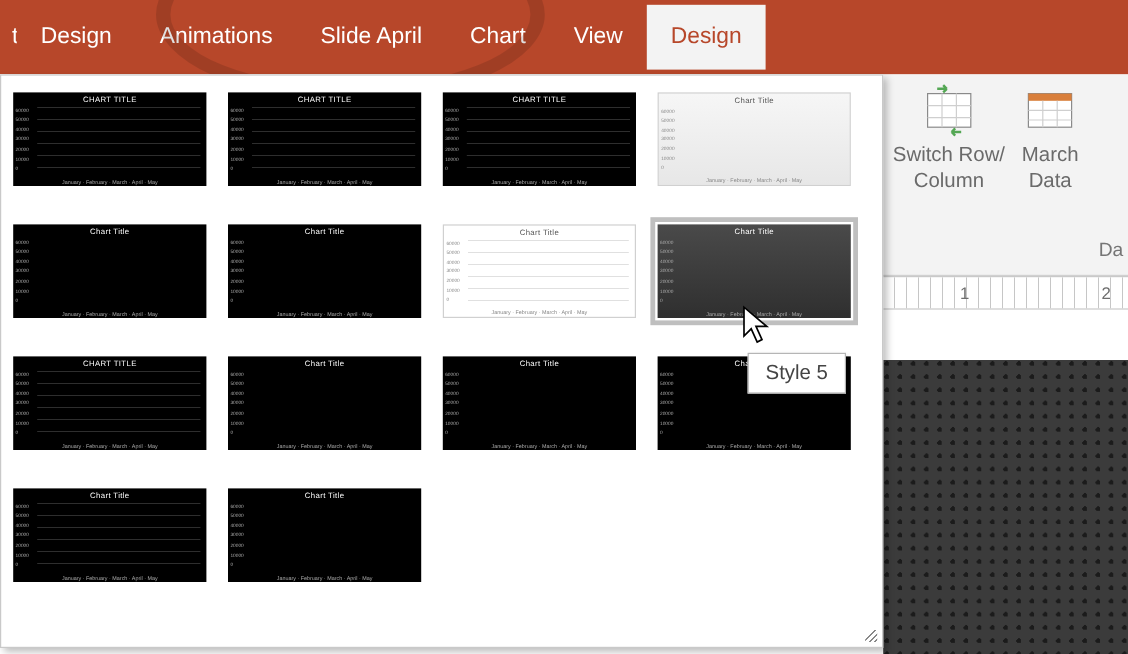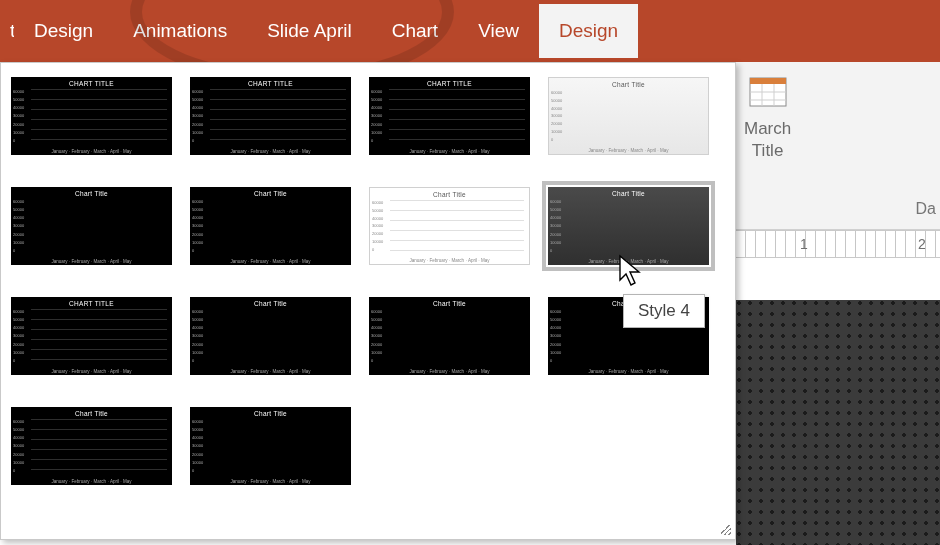--- a/index.html
+++ b/index.html
@@ -280,28 +280,41 @@
   <span class="tab">Chart</span>
   <span class="tab">View</span>
   <span class="tab active">Design</span>
 </div>
 
 <div class="ribbon-body">
   <div class="ribbon-right">
     <div class="rbtn">
       <svg width="44" height="44" viewBox="0 0 44 44">
         <rect x="4" y="8" width="36" height="28" fill="#fff" stroke="#8a8a8a"></rect>
+        <line x1="4" y1="18" x2="40" y2="18" stroke="#cfcfcf"></line>
+        <line x1="4" y1="28" x2="40" y2="28" stroke="#cfcfcf"></line>
+        <line x1="16" y1="8" x2="16" y2="36" stroke="#cfcfcf"></line>
+        <line x1="28" y1="8" x2="28" y2="36" stroke="#cfcfcf"></line>
+        <path d="M12 4 L20 4 M20 4 L17 1 M20 4 L17 7" stroke="#54a754" stroke-width="2" fill="none"></path>
+        <path d="M32 40 L24 40 M24 40 L27 37 M24 40 L27 43" stroke="#54a754" stroke-width="2" fill="none"></path>
+      </svg>
+      <span>Switch Row/</span>
+      <span>Column</span>
+    </div>
+    <div class="rbtn">
+      <svg width="44" height="44" viewBox="0 0 44 44">
+        <rect x="4" y="8" width="36" height="28" fill="#fff" stroke="#8a8a8a"></rect>
         <rect x="4" y="8" width="36" height="6" fill="#d97f3b"></rect>
         <line x1="4" y1="22" x2="40" y2="22" stroke="#cfcfcf"></line>
         <line x1="4" y1="30" x2="40" y2="30" stroke="#cfcfcf"></line>
         <line x1="16" y1="14" x2="16" y2="36" stroke="#cfcfcf"></line>
         <line x1="28" y1="14" x2="28" y2="36" stroke="#cfcfcf"></line>
       </svg>
       <span>March</span>
-      <span>Title</span>
+      <span>Data</span>
     </div>
   </div>
 </div>
 <div class="group-label">Da</div>
 
 <div class="ruler">
   <span class="n" style="left:64px">1</span>
   <span class="n" style="left:182px">2</span>
 </div>
 
@@ -1035,18 +1048,18 @@
             </div>
           </div>
           <div class="thumb-legend">January · February · March · April · May</div>
         </div>
       </div>
     </div>
   <div class="grip"></div>
 </div>
 
 <div class="tooltip" id="tooltip" style="left: 623px; top: 294px;">
-  <span>Style 4</span>
+  <span>Style 5</span>
 </div>
 
 <svg class="cursor" id="cursor" width="26" height="34" viewBox="0 0 26 34" style="left: 618px; top: 254px;">
   <path d="M2 2 L2 26 L8 20 L13 31 L17 29 L12 18 L21 18 Z" fill="#fff" stroke="#000" stroke-width="1.4"></path>
 </svg>
 
 </body></html>

